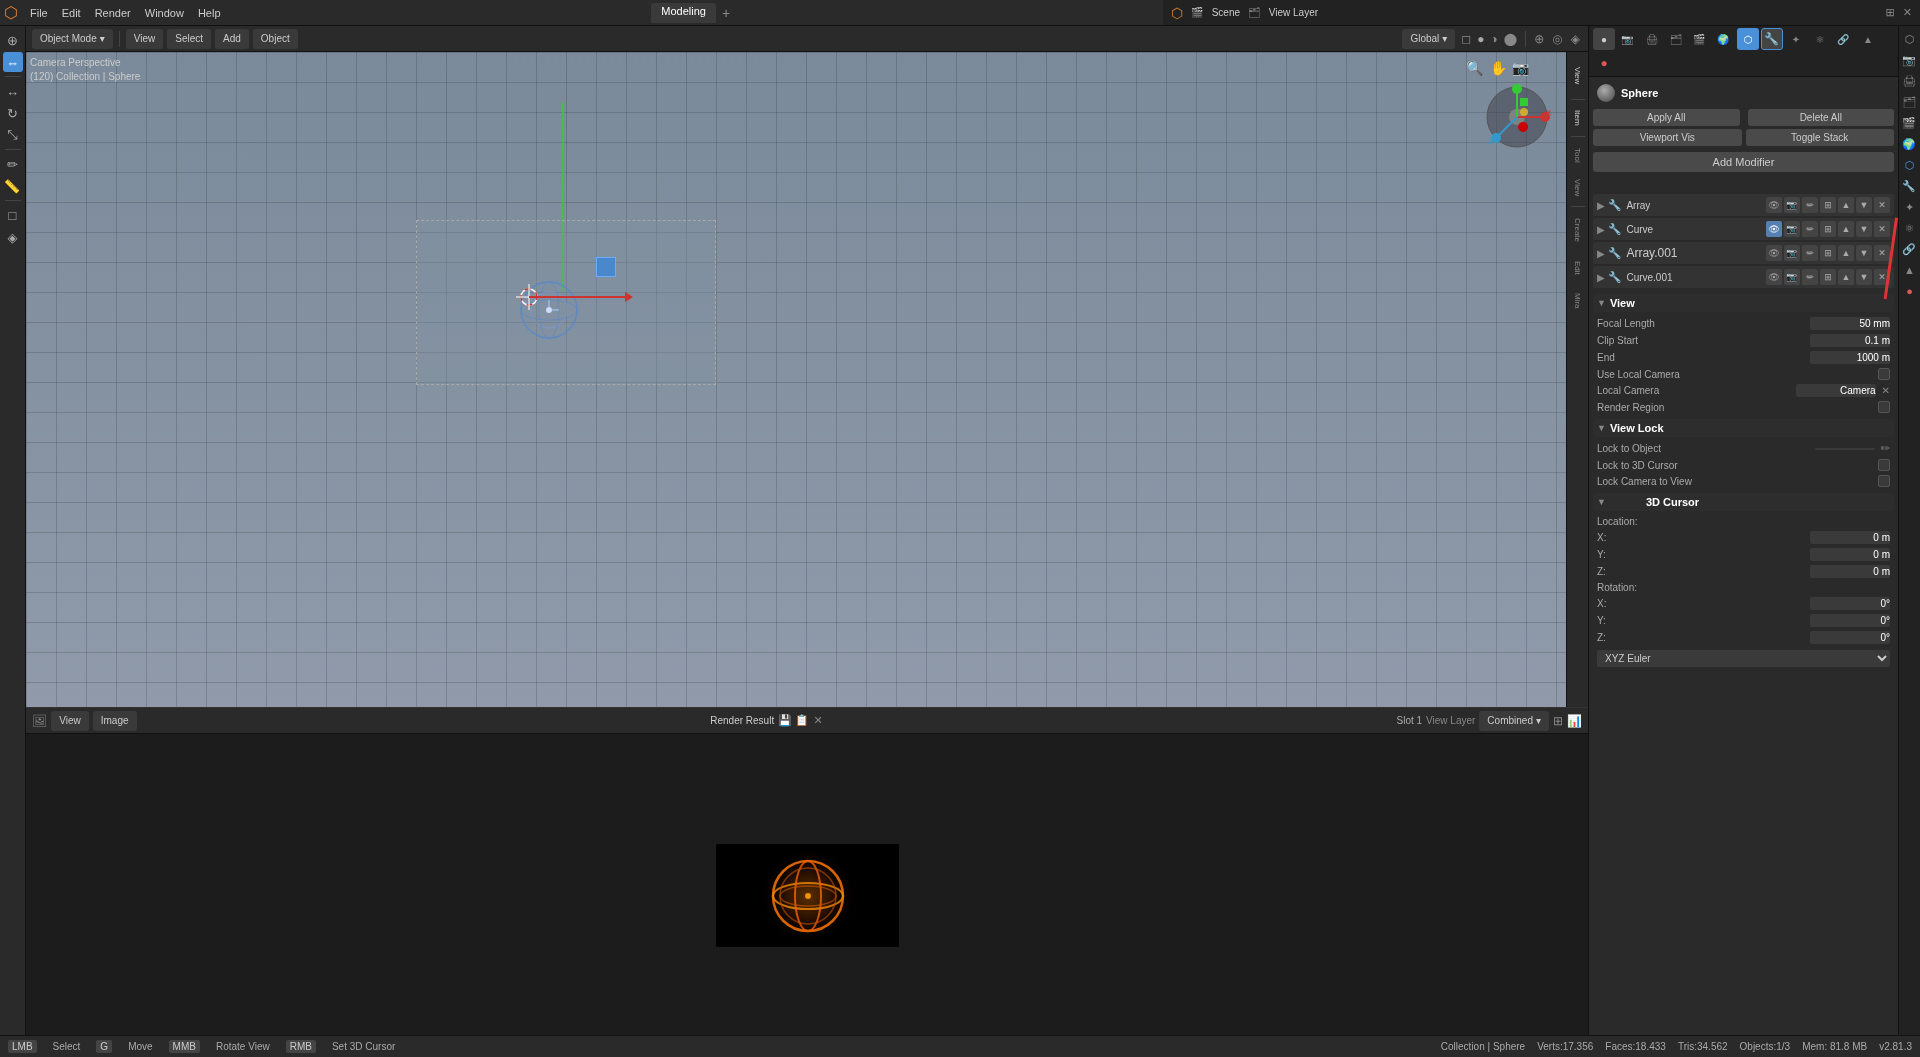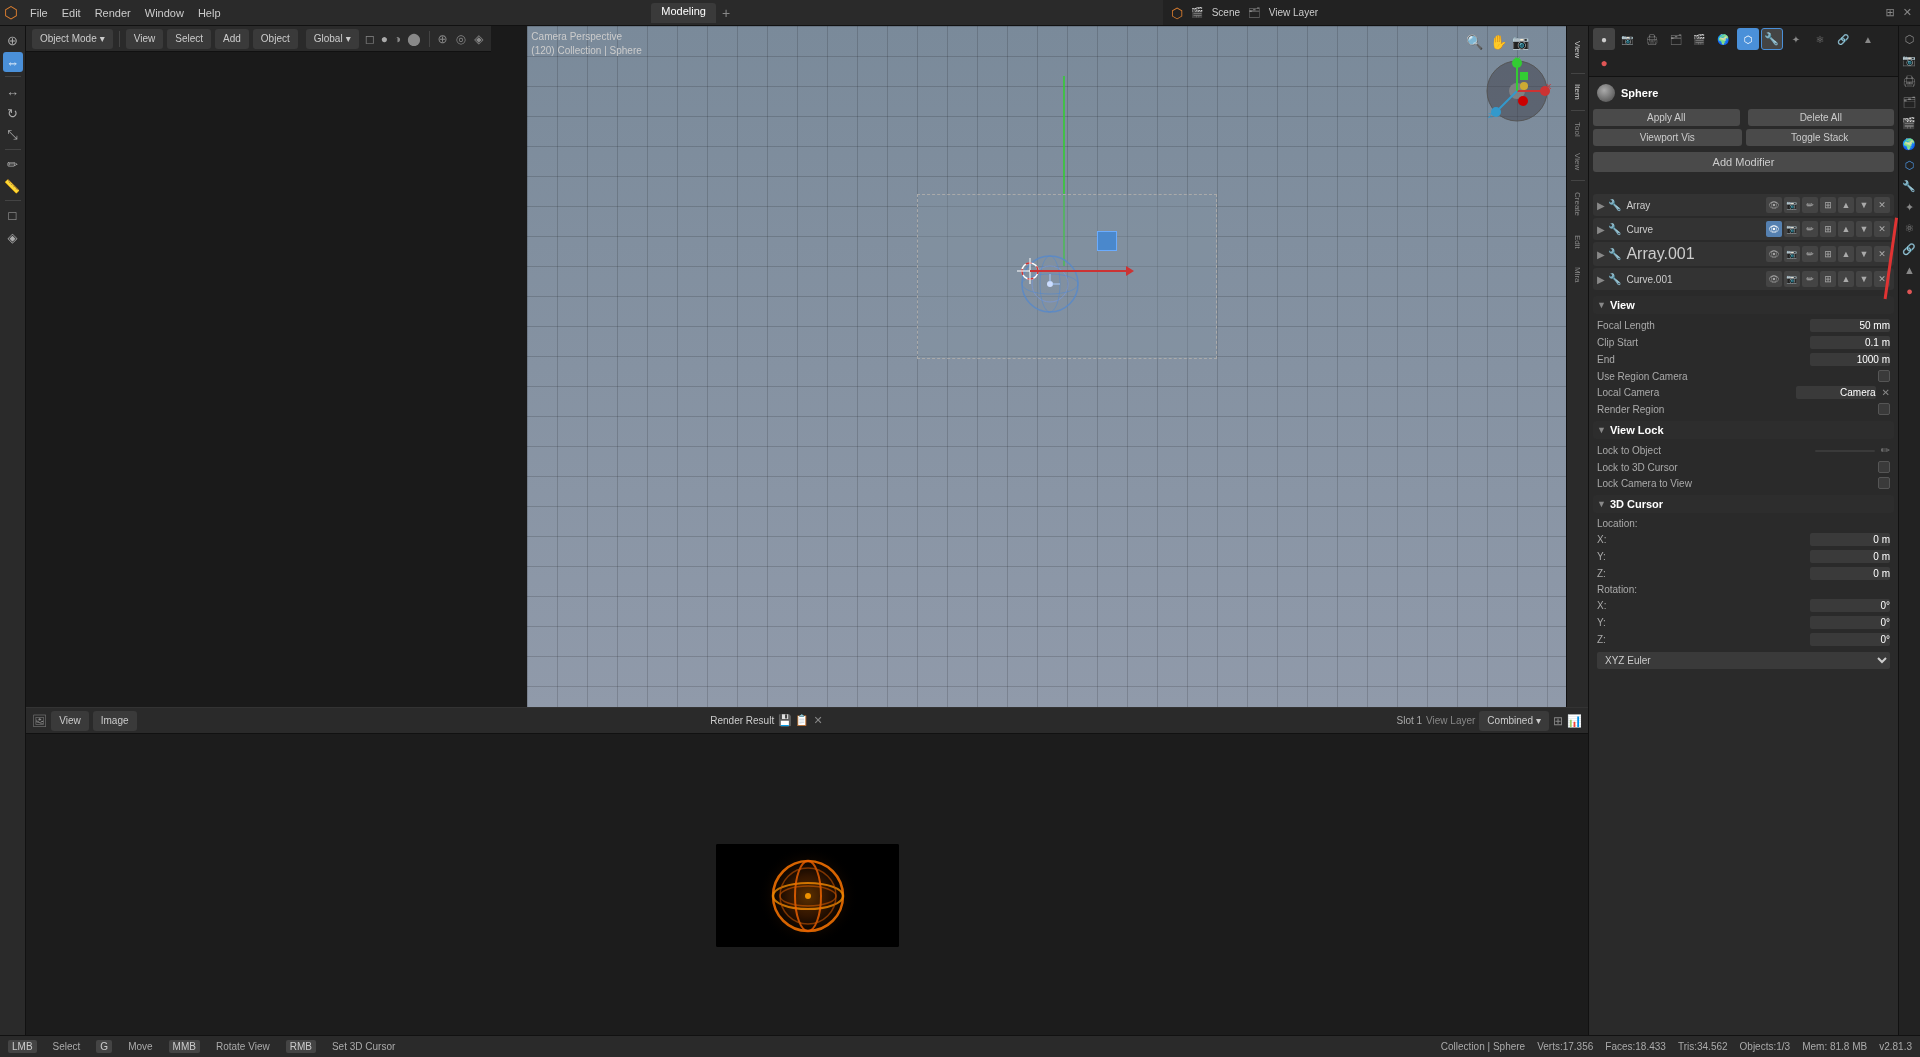--- a/index.html
+++ b/index.html
@@ -100,21 +100,21 @@
     <div class="toolbar-sep"></div>
     <div class="toolbar-icon">✏</div>
     <div class="toolbar-icon">📏</div>
     <div class="toolbar-sep"></div>
     <div class="toolbar-icon">□</div>
     <div class="toolbar-icon">◈</div>
   </div>
 
   <div style="flex:1; display:flex; flex-direction:column; min-width:0;">
 
-    <div style="flex:1; display:flex; flex-direction:row; min-height:0;gap:36px;">
+    <div style="flex:1; display:flex; flex-direction:column; min-height:0;">
 
       <div class="vp-toolbar">
         <button class="vp-btn">
           <span>Object Mode</span>
           <span>▾</span>
         </button>
         <div class="vp-separator"></div>
         <button class="vp-btn">View</button>
         <button class="vp-btn">Select</button>
         <button class="vp-btn">Add</button>
@@ -335,21 +335,21 @@
           <div style="width:16px; height:16px; background:#444; border-radius:2px; display:flex; align-items:center; justify-content:center; cursor:pointer; font-size:9px; color:#aaa;">▼</div>
           <div style="width:16px; height:16px; background:#444; border-radius:2px; display:flex; align-items:center; justify-content:center; cursor:pointer; font-size:9px; color:#aaa;">✕</div>
         </div>
 
         <div style="position:absolute; right:-4px; top:0; bottom:-60px; width:3px; background:#e03333; z-index:10; transform:rotate(8deg); transform-origin:top right;"></div>
       </div>
 
       <div style="background:#333; border-radius:3px; margin-bottom:2px; padding:3px 4px; display:flex; align-items:center; gap:4px;">
         <span style="color:#888; font-size:10px; cursor:pointer;">▶</span>
         <span style="color:#4a90d9; font-size:11px;">🔧</span>
-        <span style="color:#ccc; font-size:16px; flex:1;">Array.001</span>
+        <span style="color:#ccc; font-size:12px; flex:1;">Array.001</span>
         <div style="display:flex; gap:2px;">
           <div style="width:16px; height:16px; background:#444; border-radius:2px; display:flex; align-items:center; justify-content:center; cursor:pointer; font-size:9px; color:#aaa;">👁</div>
           <div style="width:16px; height:16px; background:#444; border-radius:2px; display:flex; align-items:center; justify-content:center; cursor:pointer; font-size:9px; color:#aaa;">📷</div>
           <div style="width:16px; height:16px; background:#444; border-radius:2px; display:flex; align-items:center; justify-content:center; cursor:pointer; font-size:9px; color:#aaa;">✏</div>
           <div style="width:16px; height:16px; background:#444; border-radius:2px; display:flex; align-items:center; justify-content:center; cursor:pointer; font-size:9px; color:#aaa;">⊞</div>
           <div style="width:16px; height:16px; background:#444; border-radius:2px; display:flex; align-items:center; justify-content:center; cursor:pointer; font-size:9px; color:#aaa;">▲</div>
           <div style="width:16px; height:16px; background:#444; border-radius:2px; display:flex; align-items:center; justify-content:center; cursor:pointer; font-size:9px; color:#aaa;">▼</div>
           <div style="width:16px; height:16px; background:#444; border-radius:2px; display:flex; align-items:center; justify-content:center; cursor:pointer; font-size:9px; color:#aaa;">✕</div>
         </div>
       </div>
@@ -381,21 +381,21 @@
         </div>
         <div class="prop-row">
           <span class="prop-label">Clip Start</span>
           <span class="prop-value" style="cursor:pointer;">0.1 m</span>
         </div>
         <div class="prop-row">
           <span class="prop-label">End</span>
           <span class="prop-value" style="cursor:pointer;">1000 m</span>
         </div>
         <div class="prop-row">
-          <span class="prop-label">Use Region Camera</span>
+          <span class="prop-label">Use Local Camera</span>
           <div class="prop-checkbox" style="margin-left:auto;"></div>
         </div>
         <div class="prop-row">
           <span class="prop-label">Local Camera</span>
           <span class="prop-value" style="cursor:pointer;">Camera</span>
           <span style="color:#888; font-size:10px; cursor:pointer; margin-left:2px;">✕</span>
         </div>
         <div class="prop-row">
           <span class="prop-label">Render Region</span>
           <div class="prop-checkbox" style="margin-left:auto;"></div>
@@ -418,21 +418,21 @@
         </div>
         <div class="prop-row">
           <span class="prop-label">Lock Camera to View</span>
           <div class="prop-checkbox" style="margin-left:auto;"></div>
         </div>
       </div>
 
       <div style="margin-top:4px;">
         <div style="display:flex; align-items:center; padding:3px 4px; background:#2d2d2d; border-radius:3px; cursor:pointer; margin-bottom:3px;">
           <span style="color:#888; font-size:9px; margin-right:4px;">▼</span>
-          <span style="color:#fff; font-size:11px; font-weight:bold;">3D Cursor</span>
+          <span style="color:#fff; font-size:11px; font-weight:bold;margin-left:36px;">3D Cursor</span>
         </div>
         <div class="prop-row">
           <span style="color:#aaa; font-size:10px;">Location:</span>
         </div>
         <div class="prop-row">
           <span class="prop-label">X:</span>
           <span class="prop-value" style="cursor:pointer;">0 m</span>
         </div>
         <div class="prop-row">
           <span class="prop-label">Y:</span>

